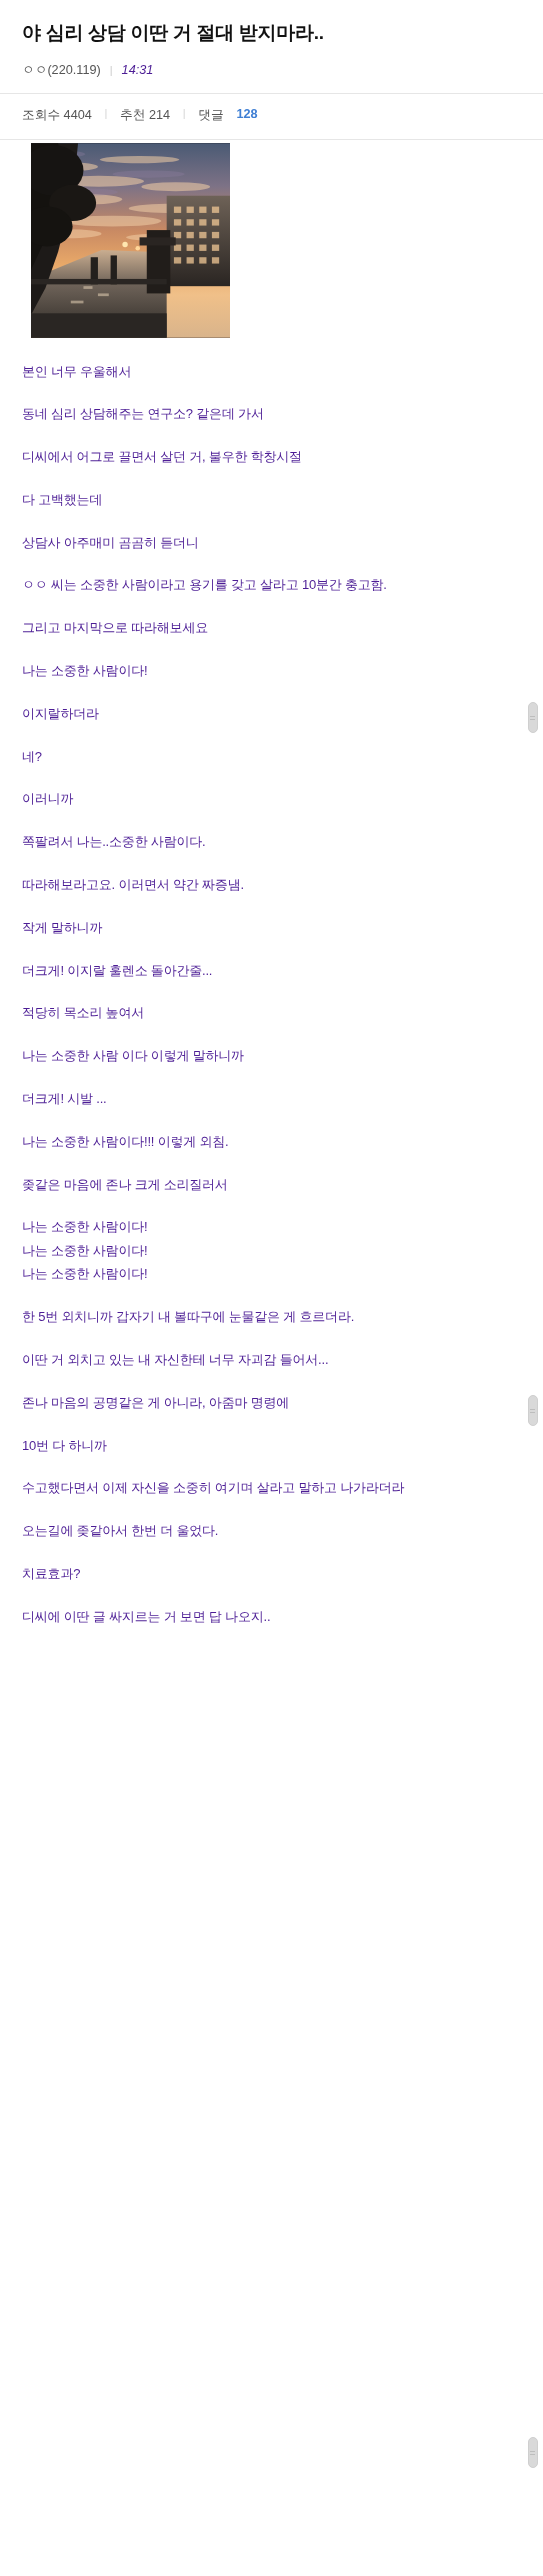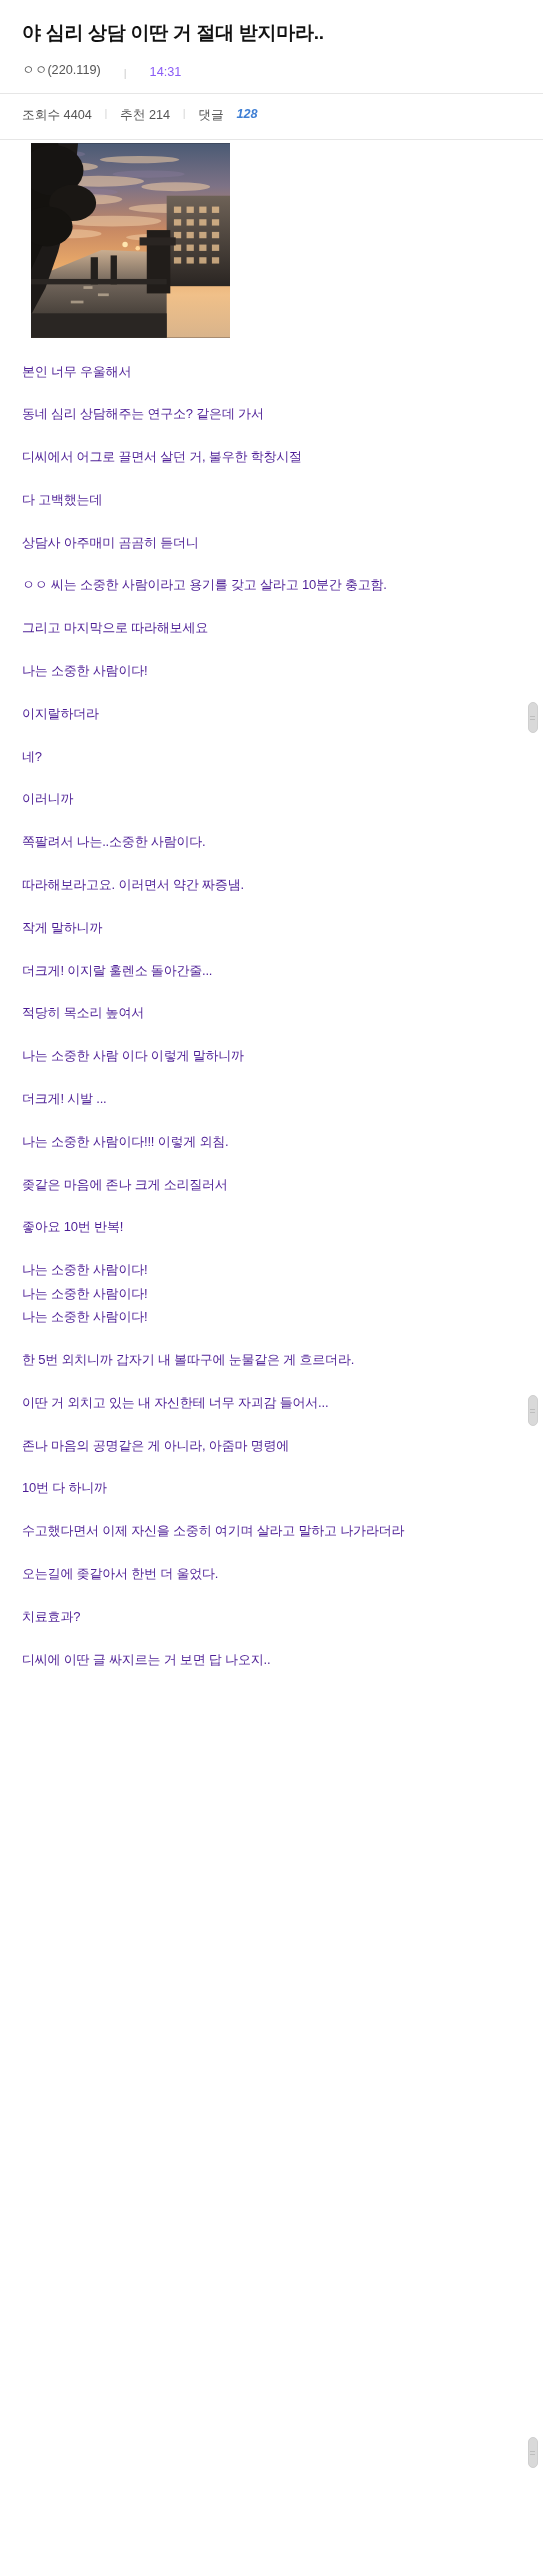--- a/index.html
+++ b/index.html
@@ -27,35 +27,36 @@
   .post-title {
     font-size: 19px;
     font-weight: bold;
     color: #111111;
     letter-spacing: -0.3px;
     line-height: 1.35;
     margin: 0 0 16.3px 0;
   }
   .author-row {
     display: flex;
-    align-items: flex-end;
-    gap: 23px;
+    align-items: center;
+    gap: 9px;
     font-size: 12.7px;
     color: #666666;
     padding-bottom: 14.5px;
   }
   .author-name {
     color: #555555;
   }
   .author-sep {
     color: #cccccc;
     font-size: 11px;
   }
   .post-time {
-    color: #8b5cf6;
+    color: #4c1d95;
+    font-style: italic;
   }
   .divider {
     height: 0.9px;
     background: #e6e6e6;
     width: 100%;
   }
   .meta-row {
     display: flex;
     align-items: flex-start;
     gap: 12.7px;
@@ -66,21 +67,20 @@
   .meta-item {
     white-space: nowrap;
   }
   .meta-sep {
     color: #d5d5d5;
     font-size: 11px;
   }
   .meta-count {
     color: #3f7fd4;
     font-weight: bold;
-    font-style: italic;
   }
   .body-wrap {
     padding: 0 22px 36px 22px;
   }
   .photo {
     width: 199px;
     height: 195px;
     display: block;
     margin: 3.6px 0 23.5px 9px;
     position: relative;
@@ -249,21 +249,20 @@
     <p class="para">이러니까</p>
     <p class="para">쪽팔려서 나는..소중한 사람이다.</p>
     <p class="para">따라해보라고요. 이러면서 약간 짜증냄.</p>
     <p class="para">작게 말하니까</p>
     <p class="para">더크게! 이지랄 훌렌소 돌아간줄...</p>
     <p class="para">적당히 목소리 높여서</p>
     <p class="para">나는 소중한 사람 이다 이렇게 말하니까</p>
     <p class="para">더크게! 시발 ...</p>
     <p class="para">나는 소중한 사람이다!!! 이렇게 외침.</p>
     <p class="para">좆같은 마음에 존나 크게 소리질러서</p>
-    <p class="para">좋아요 10번 반복!</p>
     <p class="para tight">나는 소중한 사람이다!</p>
     <p class="para tight">나는 소중한 사람이다!</p>
     <p class="para group-end">나는 소중한 사람이다!</p>
     <p class="para">한 5번 외치니까 갑자기 내 볼따구에 눈물같은 게 흐르더라.</p>
     <p class="para">이딴 거 외치고 있는 내 자신한테 너무 자괴감 들어서...</p>
     <p class="para">존나 마음의 공명같은 게 아니라, 아줌마 명령에</p>
     <p class="para">10번 다 하니까</p>
     <p class="para">수고했다면서 이제 자신을 소중히 여기며 살라고 말하고 나가라더라</p>
     <p class="para">오는길에 좆같아서 한번 더 울었다.</p>
     <p class="para">치료효과?</p>

